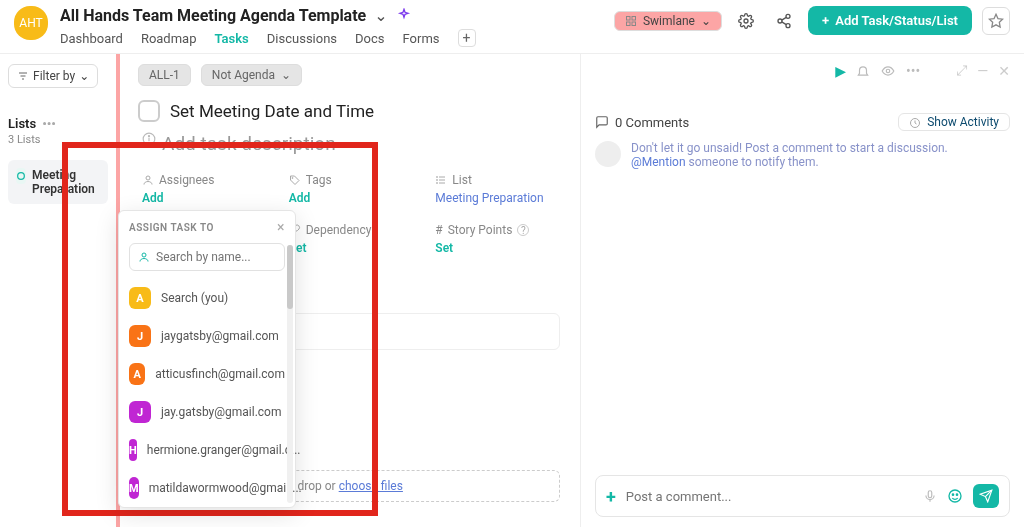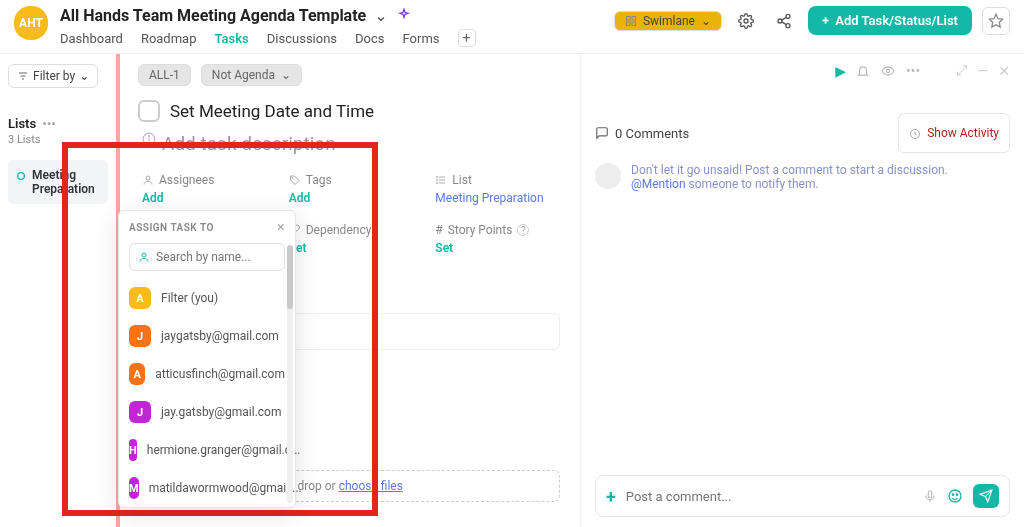--- a/index.html
+++ b/index.html
@@ -1,27 +1,27 @@
 <!DOCTYPE html>
 <html><head>
 <meta charset="utf-8">
 <style>
   * { box-sizing: border-box; margin: 0; padding: 0; font-family: -apple-system, BlinkMacSystemFont, "Segoe UI", Roboto, sans-serif; }
   body { background: #fff; color: #222; width: 1024px; height: 527px; overflow: hidden; position: relative; }
   .topbar { display: flex; align-items: flex-start; padding: 6px 14px 0 14px; border-bottom: 1px solid #eee; height: 54px; }
-  .ws-badge { width: 34px; height: 34px; border-radius: 16px; background: #f8bb18; color: #fff; font-weight: 700; font-size: 12px; display: flex; align-items: center; justify-content: center; margin-right: 12px; }
+  .ws-badge { width: 34px; height: 34px; border-radius: 16px; background: #f8bb18; color: #fff; font-weight: 400; font-size: 12px; display: flex; align-items: center; justify-content: center; margin-right: 12px; }
   .title-row { display: flex; align-items: center; gap: 8px; }
   .doc-title { font-weight: 700; font-size: 16px; }
   .chev { color: #555; }
   .sparkle { width: 16px; height: 16px; color: #7c3aed; }
   .tabs { display: flex; gap: 18px; margin-top: 4px; font-size: 13px; color: #555; align-items: center;}
   .tabs span.active { color: #14b8a6; font-weight: 600; }
   .tabs .add-tab { width:18px; height:18px; border:1px solid #ddd; border-radius:4px; display:flex; align-items:center; justify-content:center; font-size:14px; color:#666; }
   .top-right { margin-left: auto; display: flex; align-items: center; gap: 10px; }
-  .pill { border: 1px solid #ddd; border-radius: 6px; padding: 2px 10px; font-size: 12px; display: flex; align-items: center; gap: 6px; color: #444; background: #eab308; }
+  .pill { border: 1px solid #ddd; border-radius: 6px; padding: 2px 10px; font-size: 12px; display: flex; align-items: center; gap: 6px; color: #444; background: #fca5a5; }
   .iconbtn { width: 28px; height: 28px; border-radius: 6px; display:flex; align-items:center; justify-content:center; color:#666; }
   .add-task-btn { background: #14b8a6; color: #fff; border-radius: 8px; padding: 7px 14px; font-size: 13px; font-weight: 600; display:flex; align-items:center; gap:6px;}
   .star { width:28px; height:28px; border:1px solid #ddd; border-radius:6px; display:flex; align-items:center; justify-content:center; color:#888;}
   .left-col { position:absolute; left:0; top:54px; bottom:0; width:120px; border-right:4px solid #fca5a5; padding:10px 8px; }
   .filter-pill { border:1px solid #ddd; border-radius:6px; padding:4px 8px; font-size:12px; display:flex; align-items:center; gap:4px; color:#444; width:fit-content;}
   .lists-hdr { display:flex; align-items:center; gap:6px; margin-top:28px; font-size:13px; font-weight:600;}
   .lists-sub { font-size:11px; color:#888; margin-top:2px;}
   .list-card { margin-top:14px; background:#f3f4f6; border-radius:6px; padding:8px; font-size:12px; font-weight:600; color:#333; display:flex; gap:6px; align-items:flex-start;}
   .list-card .dot { width:16px;height:16px;border-radius:4px;background:#e9f7f4;display:flex;align-items:center;justify-content:center;color:#14b8a6; font-size:10px;}
   .center-col { position:absolute; left:120px; top:54px; bottom:0; width:460px; padding:10px 0 0 10px; }
@@ -38,21 +38,21 @@
   .fld .info { font-size:10px; color:#aaa; border:1px solid #ccc; border-radius:50%; width:12px;height:12px; display:inline-flex; align-items:center; justify-content:center;}
   .custom-note { color:#aaa; font-size:12px; padding:26px 0 0 12px;}
   .attach-bar { border:1px solid #eee; border-radius:6px; margin:18px 0 0 0; padding:10px 12px; display:flex; align-items:center; gap:8px; color:#555; font-size:13px; width: 430px;}
   .dropzone { border:1px dashed #ccc; border-radius:6px; margin-top:120px; padding:8px 12px; font-size:12px; color:#888; text-align:center; width:430px;}
   .dropzone a { color:#5b7bd7; text-decoration:underline;}
   .right-col { position:absolute; left:580px; right:0; top:54px; bottom:0; border-left:1px solid #eee; padding:10px 14px 0 14px;}
   .right-icons { position:absolute; right:14px; top:8px; display:flex; gap:10px; color:#bbb; align-items:center; font-size:14px;}
   .right-icons .play { color:#14b8a6;}
   .comments-hdr { display:flex; align-items:center; justify-content:space-between; margin-top:49px;gap:9px;}
   .comments-hdr .left { display:flex; align-items:center; gap:6px; font-size:13px; color:#444;}
-  .show-activity { border:1px solid #e5e5e5; border-radius:6px; padding:12px 10px; font-size:12px; color:#b91c1c; display:flex; gap:6px; align-items:flex-end;}
+  .show-activity { border:1px solid #e5e5e5; border-radius:6px; padding:1px 10px; font-size:12px; color:#0c4a6e; display:flex; gap:6px; align-items:flex-end;}
   .comment-hint { display:flex; gap:10px; margin-top:10px; font-size:12px; color:#8892c9;}
   .comment-hint .av { width:26px;height:26px;border-radius:50%;background:#eee;}
   .comment-hint .mention { color:#5b7bd7;}
   .comment-box { position:absolute; left:14px; right:14px; bottom:10px; border:1px solid #e5e5e5; border-radius:8px; padding:8px 10px; display:flex; align-items:center; gap:10px;}
   .comment-box .plus { color:#14b8a6; font-size:18px; font-weight:700;}
   .comment-box input { border:none; outline:none; flex:1; font-size:13px; color:#888;}
   .comment-box .ic { color:#bbb; }
   .comment-box .send { background:#14b8a6; color:#fff; width:26px; height:24px; border-radius:6px; display:flex; align-items:center; justify-content:center;}
   
   .highlight-rect { position:absolute; left:62px; top:142px; width:316px; height:374px; border:6px solid #e1261c; pointer-events:none; }
@@ -350,21 +350,21 @@
         <svg width="12" height="12" viewBox="0 0 24 24" fill="none" stroke="currentColor" stroke-width="2">
           <circle cx="12" cy="8" r="4"></circle>
           <path d="M4 21c0-4 4-6 8-6s8 2 8 6"></path>
         </svg>
       </span>
     <input placeholder="Search by name..." style="">
   </div>
   <div id="assignee-options">
       <div class="opt">
         <div class="av" style="background: rgb(248, 187, 24);">A</div>
-        <span>Filter (you)</span>
+        <span>Search (you)</span>
       </div>
       <div class="opt">
         <div class="av" style="background: rgb(249, 115, 22);">J</div>
         <span>jaygatsby@gmail.com</span>
       </div>
       <div class="opt">
         <div class="av" style="background: rgb(249, 115, 22);">A</div>
         <span>atticusfinch@gmail.com</span>
       </div>
       <div class="opt">

